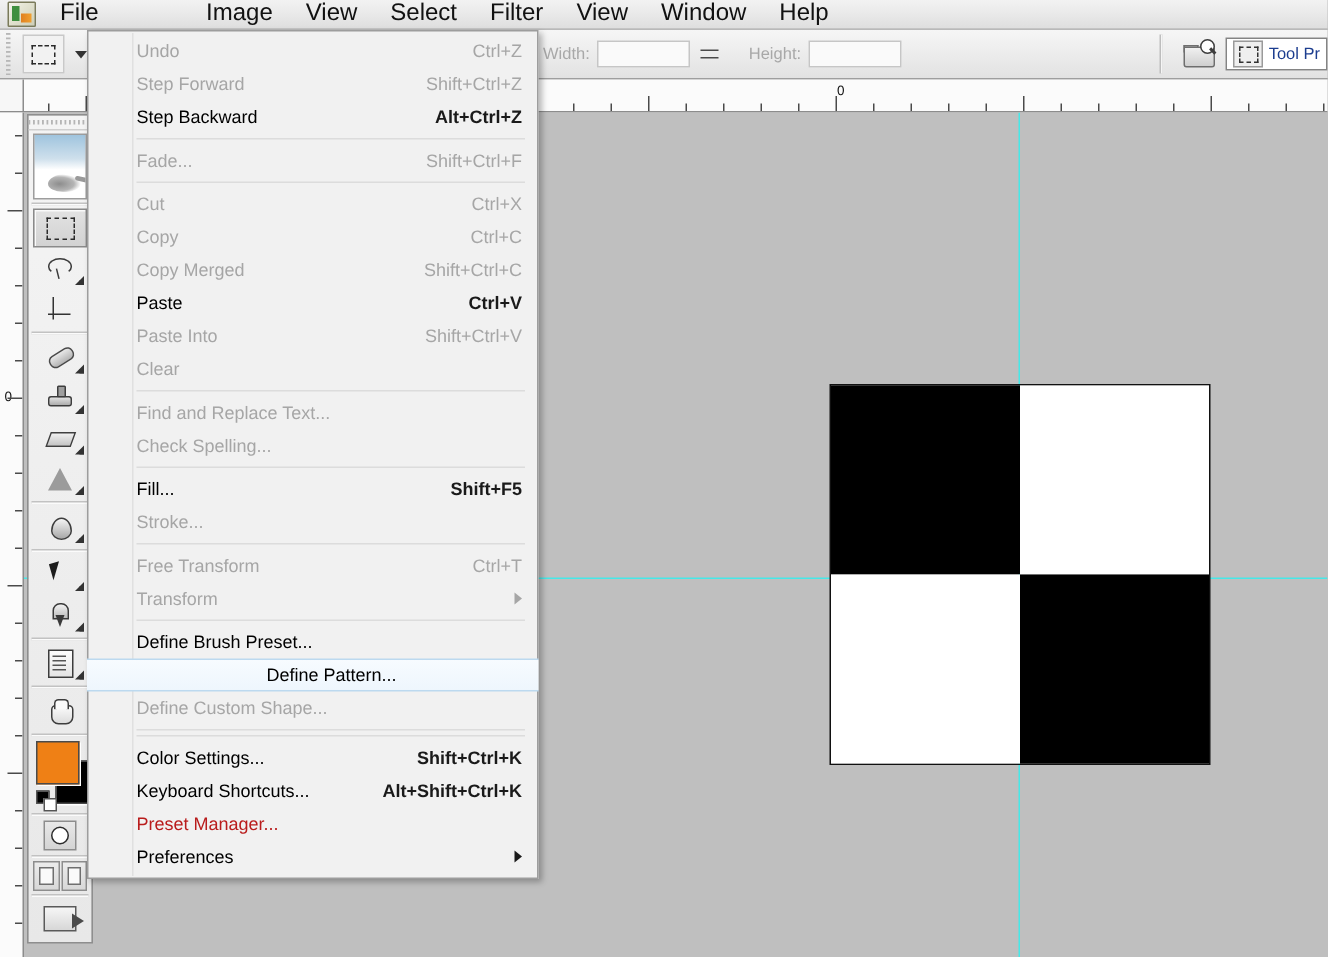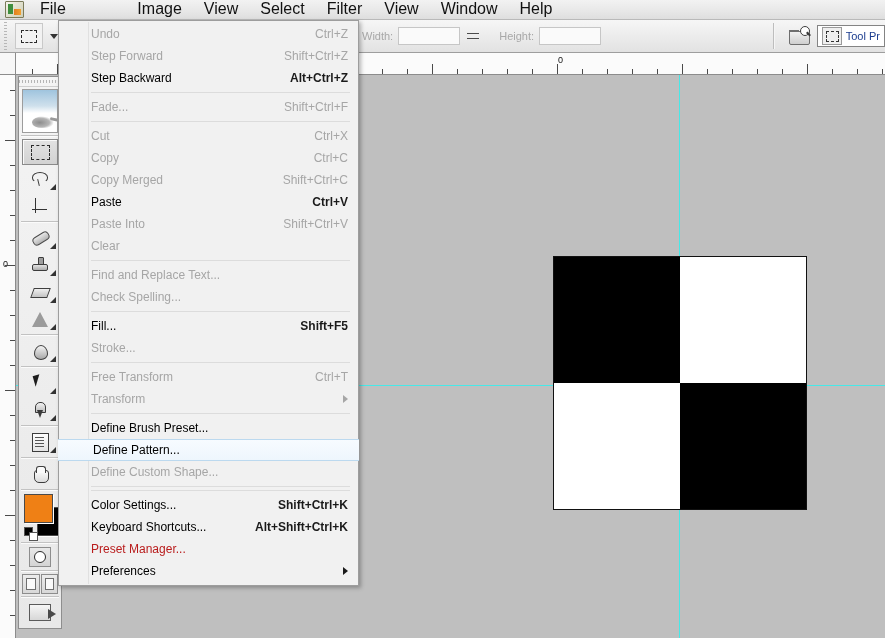--- a/index.html
+++ b/index.html
@@ -349,20 +349,21 @@
     padding-left:32px;padding-right:10px;box-sizing:border-box;
     font-size:12px;color:#1a1a1a;white-space:nowrap;
     z-index:2;
   }
   .dd-item.dim{color:#a6a6a6;}
   .dd-item.hl{
     background:linear-gradient(to bottom,#f7fbff,#eef6fd);
     border-top:1px solid #bcd9ef;border-bottom:1px solid #bcd9ef;
     margin-left:-1px;margin-right:-1px;
     padding-left:35px;
+    text-align:center;
   }
   .dd-item .label{flex:1;}
   .dd-item .accel{
     font-size:12px;color:#1a1a1a;margin-left:20px;
   }
   .dd-item.dim .accel{color:#a6a6a6;}
   .dd-item .submenu-arrow{
     width:0;height:0;margin-left:16px;
     border-top:4px solid transparent;border-bottom:4px solid transparent;
     border-left:5px solid #1a1a1a;

